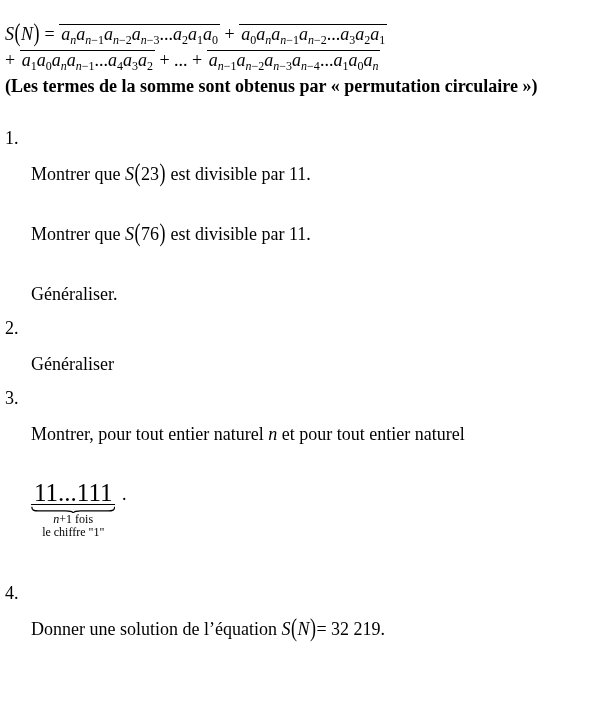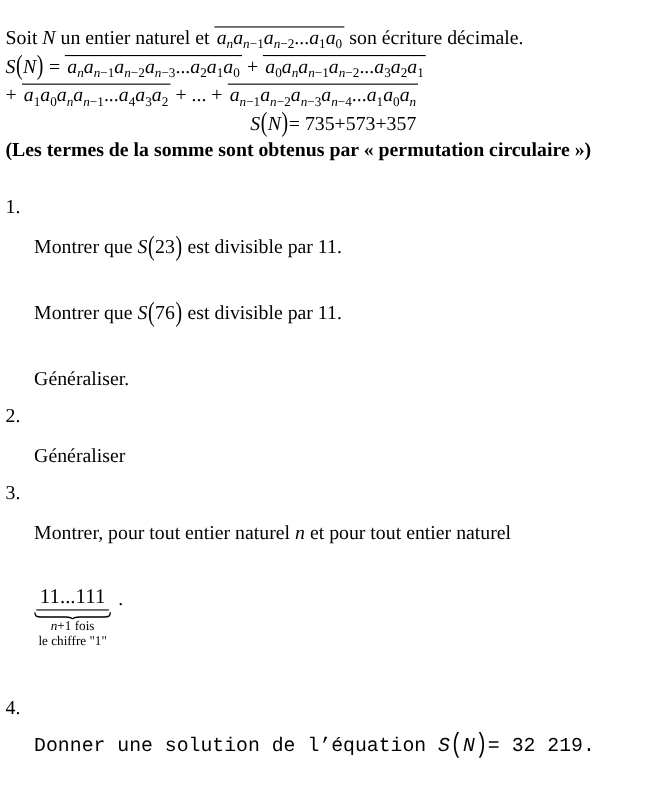--- a/index.html
+++ b/index.html
@@ -22,21 +22,21 @@
   .f2 { margin-left: 140px; line-height: 34px; }
   .example-intro { margin-top: 26px; }
   .example-eq { text-align: center; margin-top: 6px; }
   .note { margin-top: 40px; font-weight: bold; }
 
   .list { margin-top: 28px; }
   .item { display: flex; }
   .item-num { flex: 0 0 26px; width: 26px; line-height: 24px; }
   .item-body { flex: 1; }
   .item-line { line-height: 24px; margin-bottom: 10px; margin-top: 36px; }
-  .item:last-child .item-line { margin-bottom: 0; font-family: Liberation Mono, monospace; }
+  .item:last-child .item-line { margin-bottom: 0; }
   .ub-host { margin-bottom: 42px; }
 
   
   .msub { font-size: 12px; vertical-align: -4px; letter-spacing: 0; }
   .mover {
     display: inline-block;
     border-top: 1px solid #000;
     padding: 2px 2px 0 2px;
     line-height: 15px;
     white-space: nowrap;
@@ -50,41 +50,39 @@
 
   
   .ubrace {
     display: inline-flex;
     flex-direction: column;
     align-items: center;
     vertical-align: top;
     margin-right: 2px;
   }
   .ub-top {
-    font-size: 19px; line-height: 22px;
+    font-size: 25px; line-height: 22px;
     border-bottom: 1.3px solid #000;
     padding: 0 3px;
     white-space: nowrap;
   }
   .ub-svg { display: block; width: 100%; height: 7px; margin-top: 1px; }
   .ub-label {
     display: flex; justify-content: center;
     width: 100%;
     font-size: 12px; line-height: 13px;
     white-space: nowrap;
   }
 </style>
 </head>
 <body>
 
 <div class="doc">
-  <p class="line intro-1">Soit <i>N</i> un entier naturel et <span class="mover"><i>a</i><span class="msub"><i>n</i></span><i>a</i><span class="msub"><i>n</i>−1</span><i>a</i><span class="msub"><i>n</i>−2</span>...<i>a</i><span class="msub">1</span><i>a</i><span class="msub">0</span></span> son écriture décimale.</p>
   <p class="line f1"><i>S</i><span class="mparen">(</span><i>N</i><span class="mparen">)</span> = <span class="mover"><i>a</i><span class="msub"><i>n</i></span><i>a</i><span class="msub"><i>n</i>−1</span><i>a</i><span class="msub"><i>n</i>−2</span><i>a</i><span class="msub"><i>n</i>−3</span>...<i>a</i><span class="msub">2</span><i>a</i><span class="msub">1</span><i>a</i><span class="msub">0</span></span> + <span class="mover"><i>a</i><span class="msub">0</span><i>a</i><span class="msub"><i>n</i></span><i>a</i><span class="msub"><i>n</i>−1</span><i>a</i><span class="msub"><i>n</i>−2</span>...<i>a</i><span class="msub">3</span><i>a</i><span class="msub">2</span><i>a</i><span class="msub">1</span></span></p>
   <p class="line f2">+ <span class="mover"><i>a</i><span class="msub">1</span><i>a</i><span class="msub">0</span><i>a</i><span class="msub"><i>n</i></span><i>a</i><span class="msub"><i>n</i>−1</span>...<i>a</i><span class="msub">4</span><i>a</i><span class="msub">3</span><i>a</i><span class="msub">2</span></span> + ... + <span class="mover"><i>a</i><span class="msub"><i>n</i>−1</span><i>a</i><span class="msub"><i>n</i>−2</span><i>a</i><span class="msub"><i>n</i>−3</span><i>a</i><span class="msub"><i>n</i>−4</span>...<i>a</i><span class="msub">1</span><i>a</i><span class="msub">0</span><i>a</i><span class="msub"><i>n</i></span></span></p>
-  <p class="line example-eq"><i>S</i><span class="mparen">(</span><i>N</i><span class="mparen">)</span>= 735+573+357</p>
   <p class="line note">(Les termes de la somme sont obtenus par « permutation circulaire »)</p>
   <div class="list">
       <div class="item">
         <div class="item-num">1.</div>
         <div class="item-body">
           <div class="item-line">Montrer que <i>S</i><span class="mparen">(</span>23<span class="mparen">)</span> est divisible par 11.</div>
           <div class="item-line">Montrer que <i>S</i><span class="mparen">(</span>76<span class="mparen">)</span> est divisible par 11.</div>
           <div class="item-line">Généraliser.</div>
         </div>
       </div>

